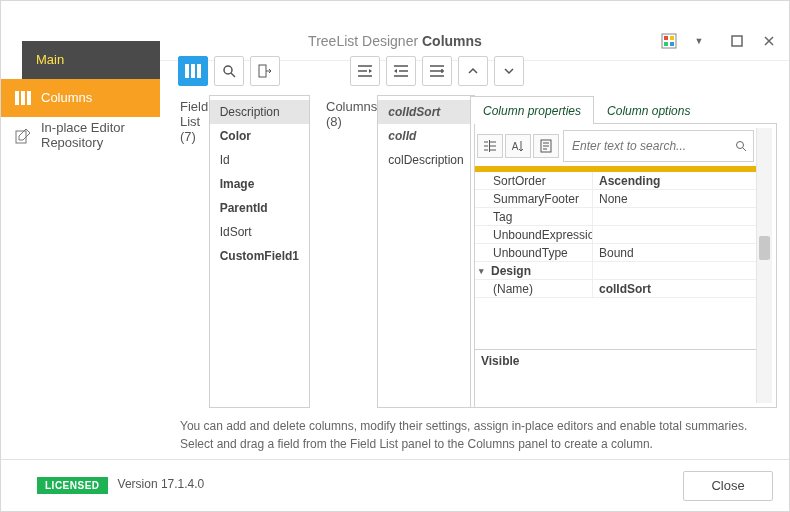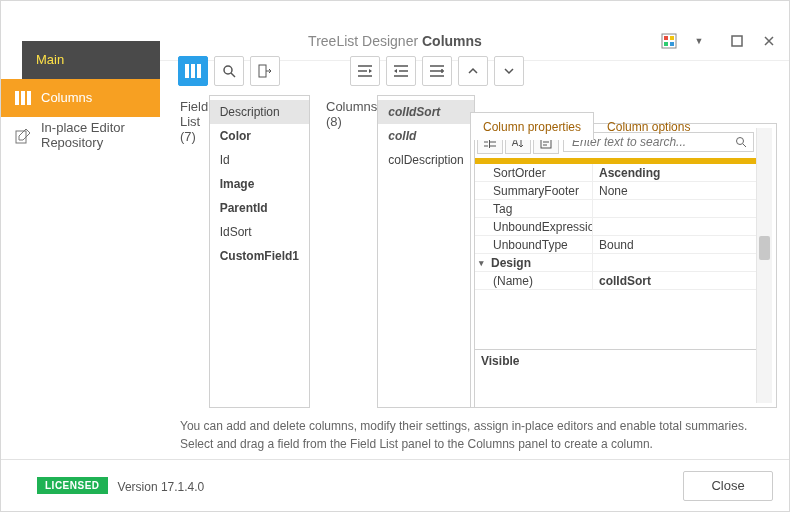--- a/index.html
+++ b/index.html
@@ -34,45 +34,45 @@
   .panel-title { font-size:13px; color:#555; margin:4px 0 6px 2px; }
   .listpanel { width:132px; display:flex; flex-direction:row; }
   .listbox { flex:1; border:1px solid #d0d0d0; min-height:240px; padding-top:4px; }
   .litem { height:24px; display:flex; align-items:center; padding:0 10px; font-size:12px; color:#444; }
   .litem.sel { background:#e5e5e5; }
   .litem.bold { font-weight:700; }
   .litem.ital { font-style:italic; font-weight:700; color:#555;}
   
   .props { flex:1; display:flex; flex-direction:column; min-width:0; }
   .tabs { display:flex; border-bottom:1px solid #d0d0d0; }
-  .tab { padding:7px 12px 6px; font-size:12px; color:#a16207; border:1px solid transparent; border-bottom:none; position:relative; top:17px; background:transparent;}
+  .tab { padding:7px 12px 6px; font-size:12px; color:#14532d; border:1px solid transparent; border-bottom:none; position:relative; top:1px; background:transparent;font-style:italic;}
   .tab.active { border-color:#d0d0d0; background:#fff; }
   .propbox { flex:1; border:1px solid #d0d0d0; border-top:none; display:flex; padding:4px; gap:0; }
   .propleft { flex:1; display:flex; flex-direction:column; min-width:0;}
   .proptool { display:flex; align-items:center; gap:2px; padding:2px; }
   .pticon { width:26px; height:24px; border:1px solid #d0d0d0; display:flex; align-items:center; justify-content:center; font-size:11px; color:#555; background:#fafafa;}
-  .ptsearch { flex:1; height:20px; border:1px solid #d0d0d0; display:flex; align-items:center; padding:0 6px; gap:4px; margin-left:2px;}
+  .ptsearch { flex:1; height:32px; border:1px solid #d0d0d0; display:flex; align-items:center; padding:0 6px; gap:4px; margin-left:2px;}
   .ptsearch input { flex:1; border:none; outline:none; font-size:12px; color:#888; font-style:italic; background:transparent;}
   .grid { flex:1; border-top:6px solid #eab308; margin-top:2px;}
   .grow { display:flex; height:18px; border-bottom:1px solid #eee; font-size:12px; }
   .gname { width:118px; border-right:1px solid #eee; padding-left:18px; display:flex; align-items:center; color:#444; overflow:hidden; white-space:nowrap;}
   .gname.cat { padding-left:4px; font-weight:700; }
   .gname.cat::before { content:"▾"; font-size:9px; width:12px; display:inline-block; color:#666;}
   .gval { flex:1; padding-left:6px; display:flex; align-items:center; color:#444;}
   .gval.bold { font-weight:700; }
   .gdesc { border-top:1px solid #d0d0d0; padding:4px 6px; font-size:12px; font-weight:700; color:#444; height:54px;}
   .vscroll { width:16px; background:#f4f4f4; border-left:1px solid #e5e5e5; position:relative;}
   .vscroll .thumb { position:absolute; left:2px; right:2px; top:108px; height:24px; background:#c8c8c8; border-radius:2px;}
   
   .hint { font-size:12px; color:#666; line-height:1.45; padding:10px 2px 0; }
   
   .footer { position:absolute; left:0; right:0; bottom:0; height:52px; border-top:1px solid #e2e2e2; display:flex; align-items:center; padding:0 16px; justify-content:space-between;}
   .badge { background:#1fb254; color:#fff; font-size:10px; font-weight:700; padding:3px 8px; letter-spacing:0.5px;}
   .ver { font-size:12px; color:#555; margin-left:10px;}
-  .footer-left { display:flex; align-items:flex-end;padding-left:20px;}
+  .footer-left { display:flex; align-items:flex-start;padding-left:20px;}
   .closebtn { width:90px; height:30px; border:1px solid #ccc; background:#fff; font-size:13px; color:#444; border-radius:2px;}
 </style>
 </head>
 <body>
 
 <div class="window">
 
   <div class="titlebar">
     <div class="title">
       <span>TreeList Designer</span>

